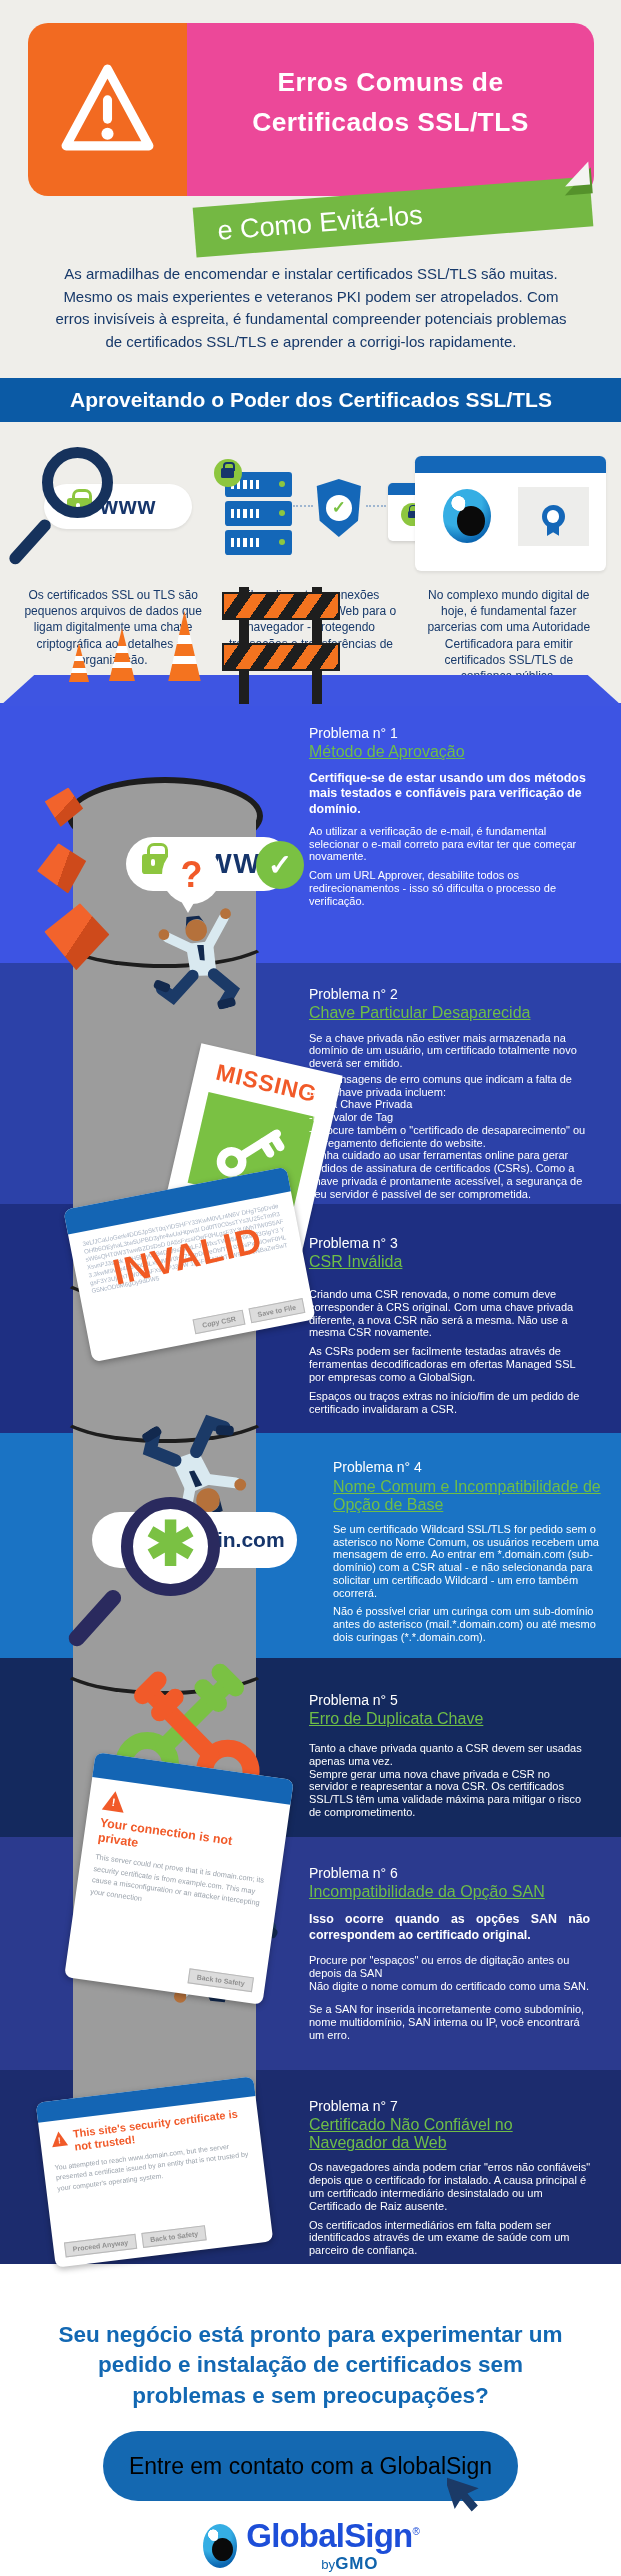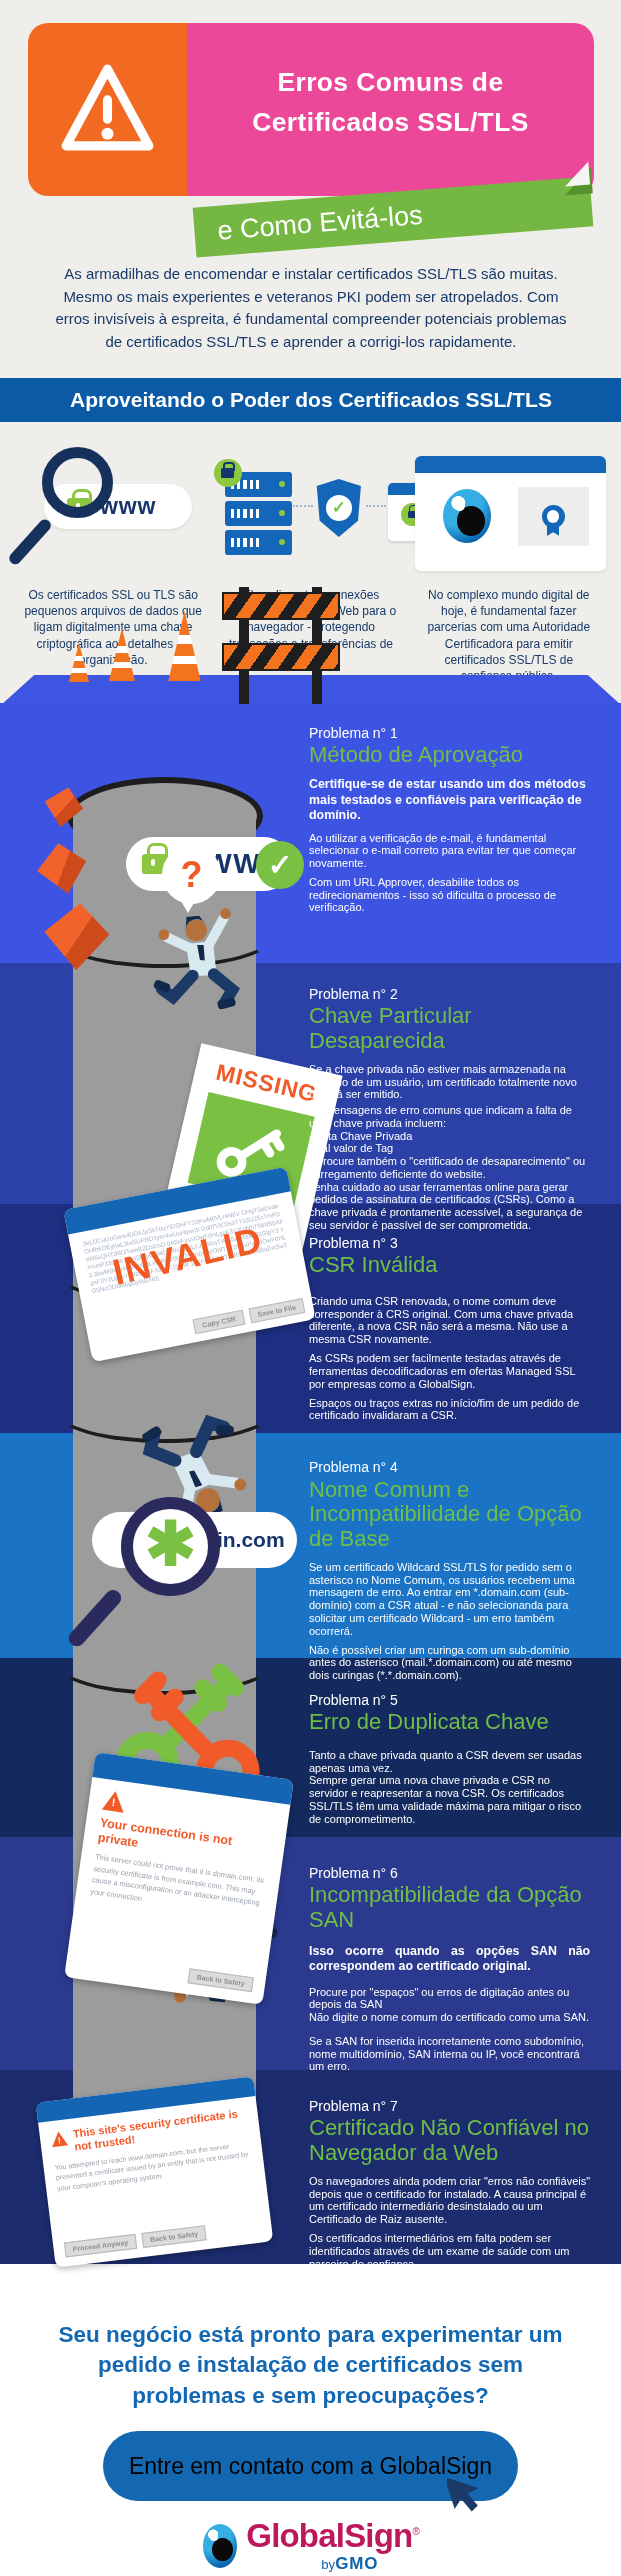--- a/index.html
+++ b/index.html
@@ -91,33 +91,33 @@
   .barricade .bar.b1 { top:4.7px; } .barricade .bar.b2 { top:56px; }
 
   
   .tunnel { position:absolute; top:703px; left:0; width:622px; height:1562px; }
   .band { position:relative; width:622px; display:flex; }
   .band-left { width:309px; flex:none; }
   .band-text { width:289px; flex:none; color:#ffffff; padding-right:7.8px; position:relative; z-index:5; }
   .s1 { height:260px; background:#3D54E3; }
   .s2 { height:241px; background:#2C41A8; }
   .s3 { height:229px; background:#1E2F82; }
-  .s4 { height:225px; background:#1A73C4; }
+  .s4 { height:225px; background:#1A73C4;justify-content:space-between; }
   .s5 { height:179px; background:#14295E; }
   .s6 { height:233px; background:#2B3A8E; }
   .s7 { height:194px; background:#1C2C6E; }
   .s1 .band-text { padding-top:22px; }
   .s2 .band-text { padding-top:23px; }
   .s3 .band-text { padding-top:31px; }
   .s4 .band-text { padding-top:26.4px; }
   .s5 .band-text { padding-top:34px; }
   .s6 .band-text { padding-top:28px; }
   .s7 .band-text { padding-top:28px; }
   .plabel { font-size:14px; margin-bottom:2.3px; }
-  .ptitle { color:#6FBE47; font-size:22px; font-weight:normal; line-height:1.12; margin-bottom:9.3px; }
+  .ptitle { color:#6FBE47; font-size:16px; font-weight:normal; line-height:1.12; margin-bottom:9.3px;text-decoration:underline; }
   .band-text p { font-size:11px; line-height:1.16; margin-bottom:6.2px; }
   .band-text p.lead { font-size:12.4px; font-weight:bold; line-height:1.25; margin-bottom:7.8px; }
   .band-text p.just { text-align:justify; }
   .band-text p.tight { margin-bottom:3.1px; }
   .band-text p.flush { margin-bottom:0; }
   .band-text p.gap-top { margin-top:11px; }
 
   
   .hole-mouth { position:absolute; top:74px; left:67px; width:196px; height:78px; border-radius:50%; background:#9C9C9C; border:6.2px solid #1d1d1d; z-index:1; }
   .hole-col { position:absolute; top:113px; left:73px; width:183px; height:1355px; background:#9C9C9C; z-index:1; }
@@ -184,21 +184,21 @@
   
   .footer-q { position:absolute; top:2320px; left:54px; width:513px; text-align:center; color:#1268B3; font-size:22.5px; font-weight:bold; line-height:1.35; }
   .cta-btn { position:absolute; top:2431px; left:103px; width:415px; height:70px; background:#1468B1; border:none; border-radius:35px; color:#000000; font-size:23px; font-family:"Liberation Sans", sans-serif; cursor:pointer; }
   .cursor-icon { position:absolute; top:2470px; left:447px; z-index:2; }
   .logo { position:absolute; top:2519px; left:0; width:622px; display:flex; align-items:center; justify-content:center; gap:9.3px; }
   .logo-eye { position:relative; width:34px; height:44px; border-radius:50%;
      background:radial-gradient(circle at 30% 24%, #ffffff 0 12%, #35AEE4 13% 42%, #0A65B0 78%); }
   .logo-eye .eye-pupil { top:14px; left:9.3px; width:21px; height:23px; }
   .logo-eye .eye-glint { top:7.8px; left:7px; width:8.5px; height:8.5px; }
   .logo-text-wrap { display:flex; flex-direction:column; }
-  .logo-name { color:#be185d; font-size:33px; font-weight:bold; letter-spacing:-0.8px; line-height:1;text-align:center; }
+  .logo-name { color:#1d4ed8; font-size:33px; font-weight:bold; letter-spacing:-0.8px; line-height:1;text-align:center; }
   .logo-reg { font-size:10px; vertical-align:super; font-weight:normal; }
   .logo-by { color:#0F63AC; font-size:13.2px; margin-top:1.6px; padding-left:75px; }
   .logo-by b { font-size:17px; letter-spacing:0.8px; }
 </style>
 </head>
 <body>
 
 <div class="page">
   <div class="top-bg"></div>
 

